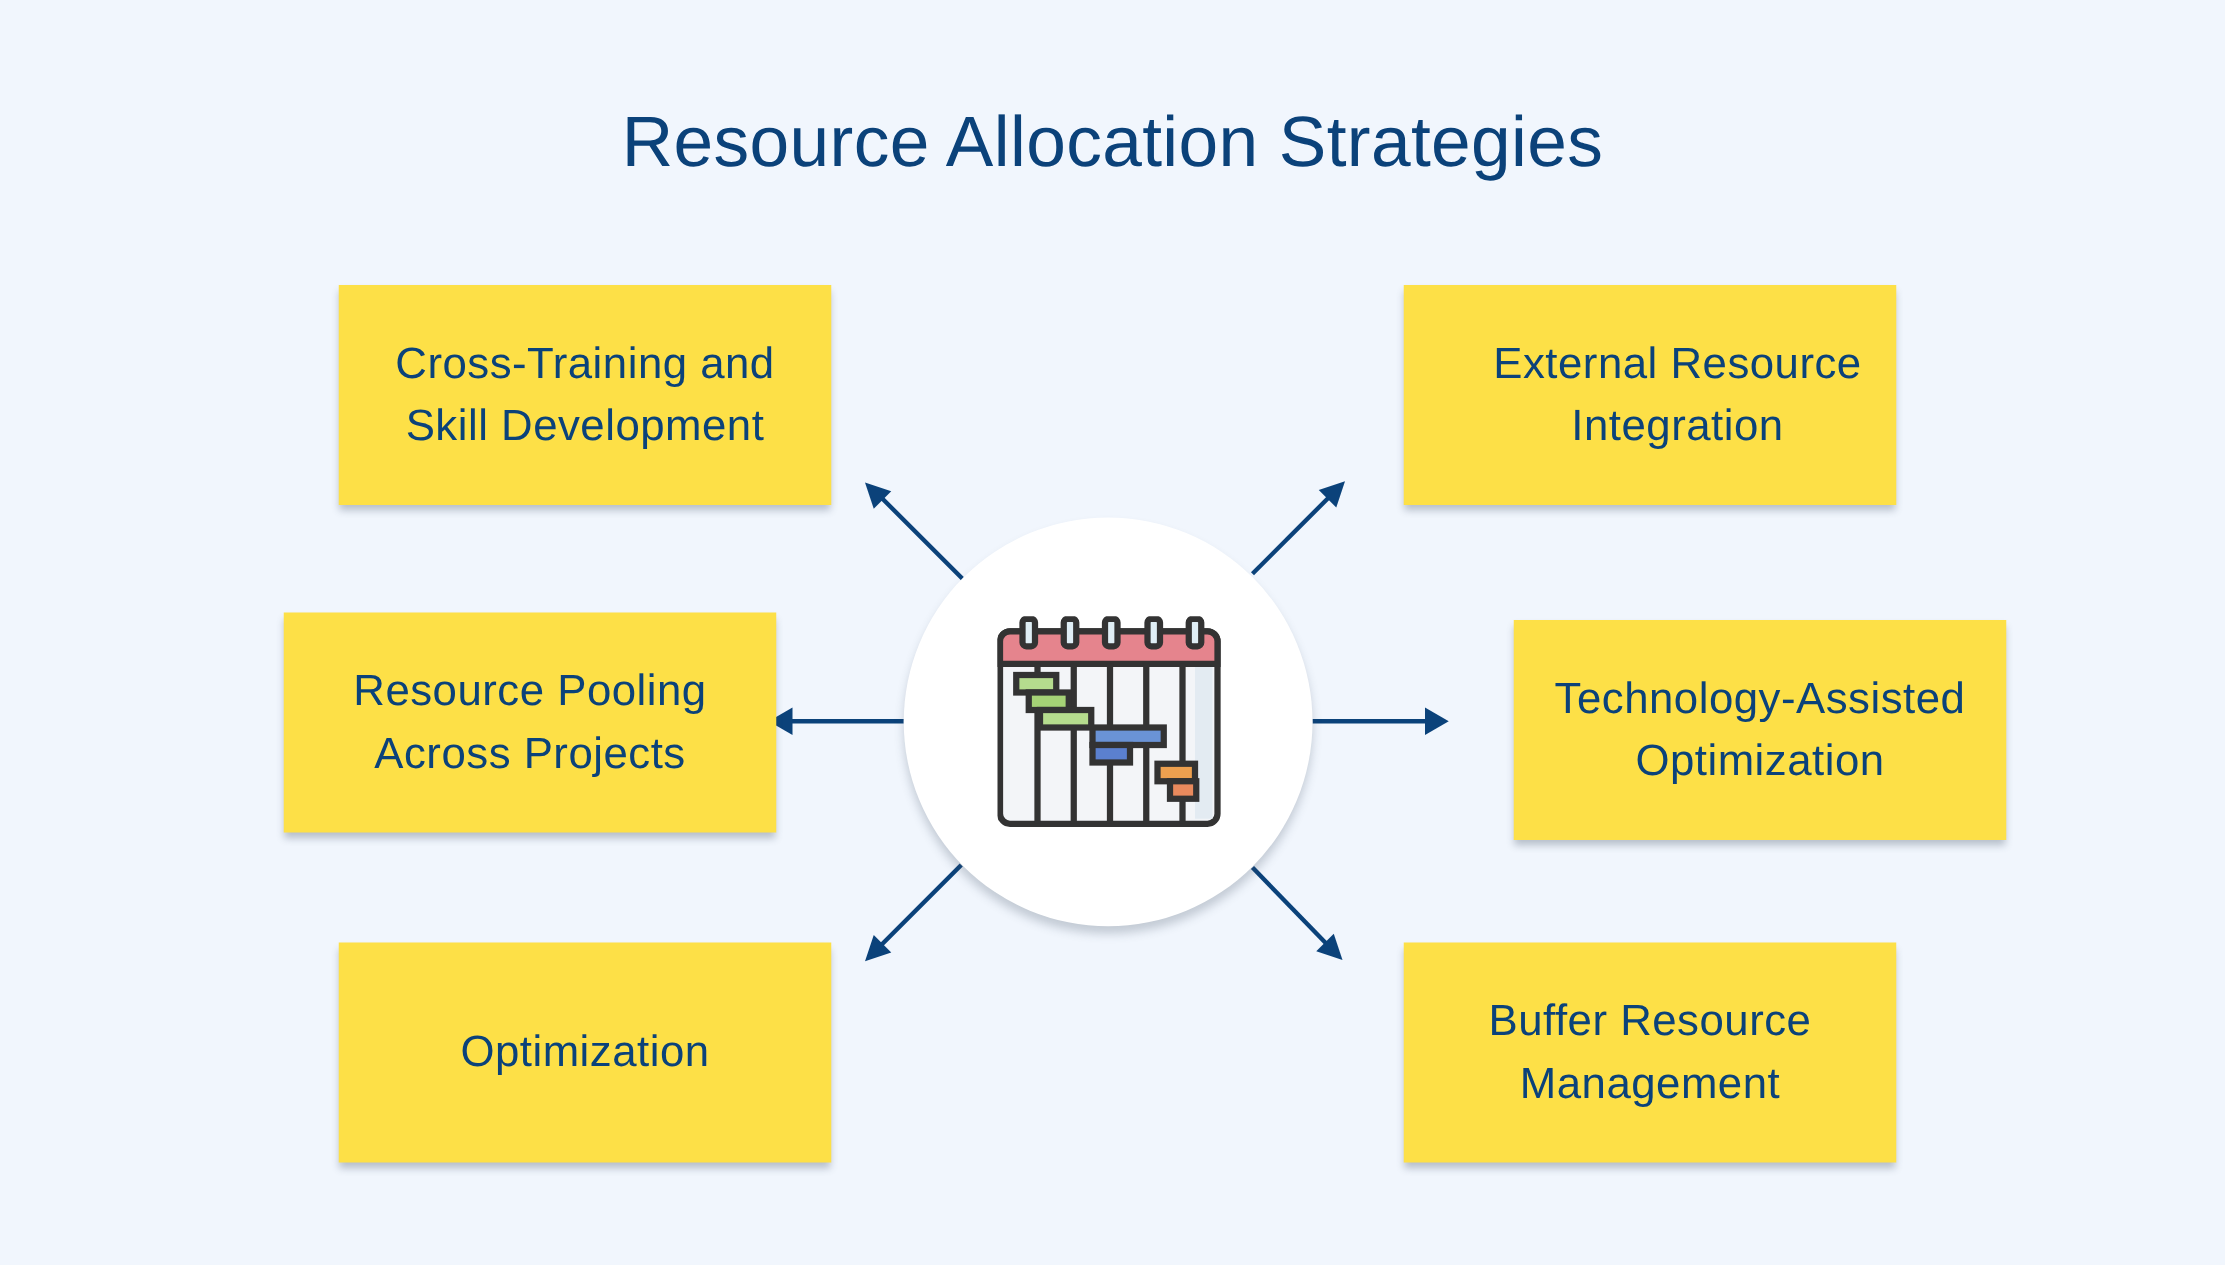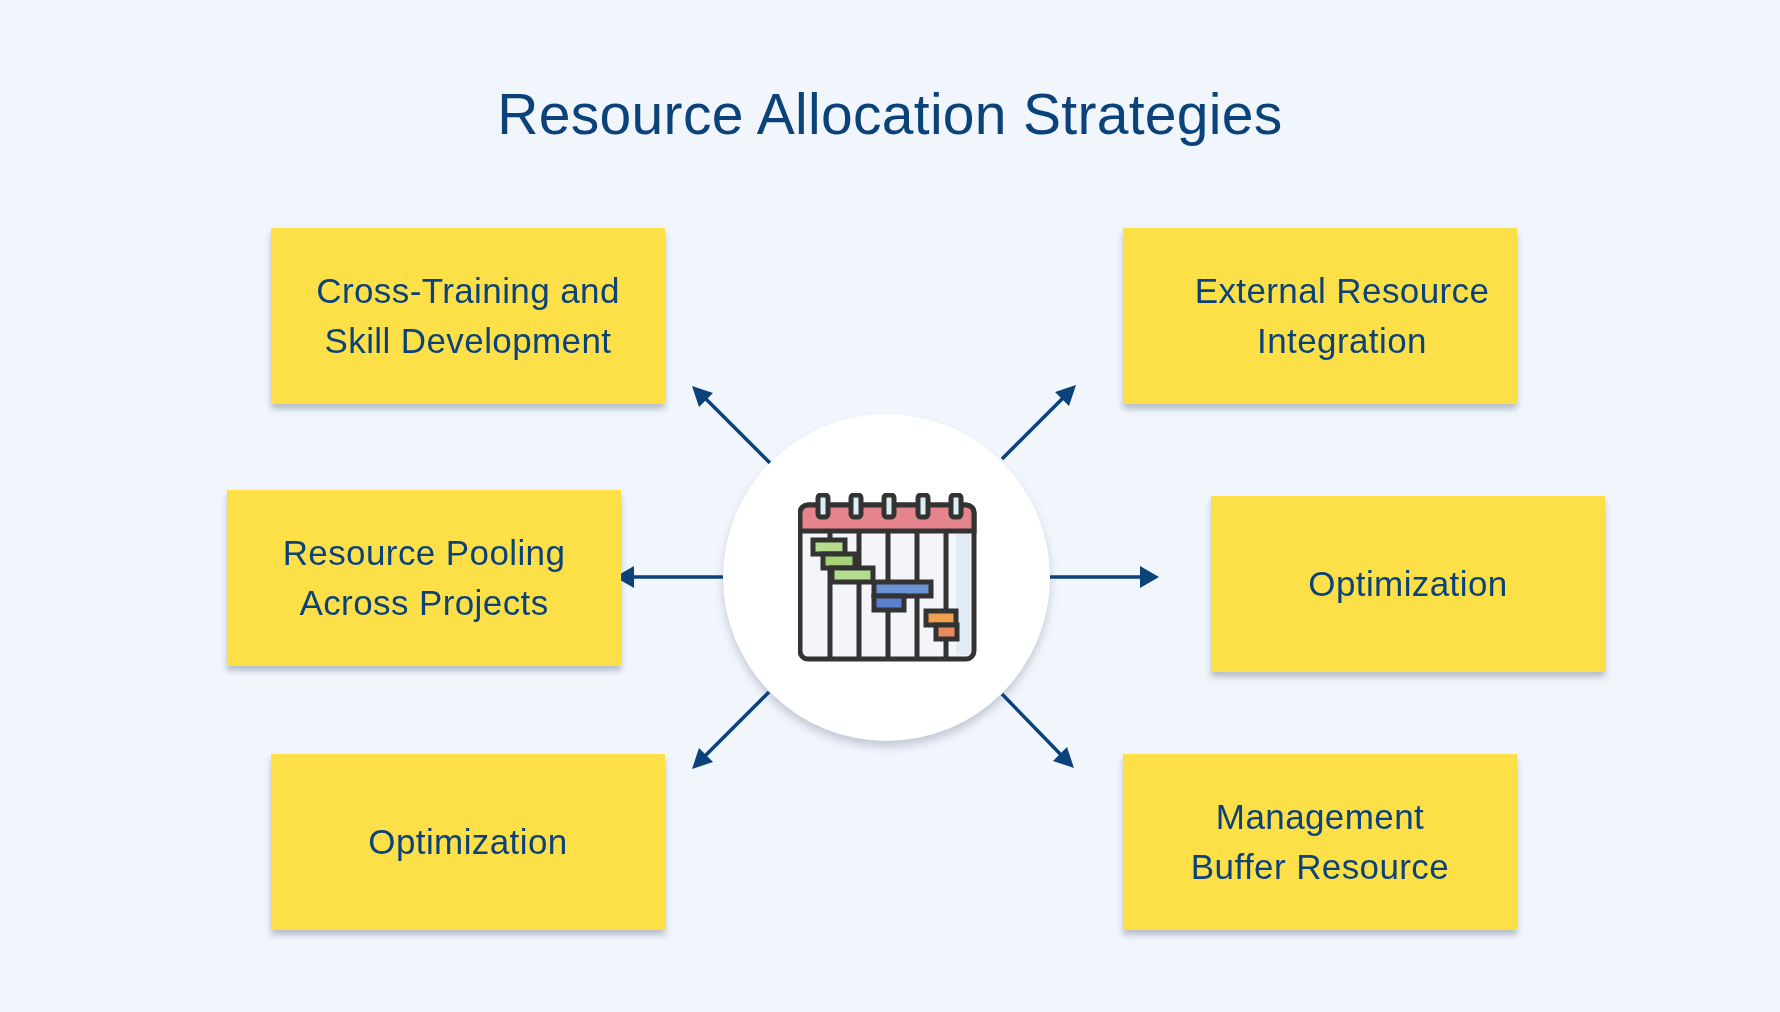--- a/index.html
+++ b/index.html
@@ -167,22 +167,23 @@
 
 <div class="card" style="left:1123px; top:228px;padding-left:44px;">
   <div class="card-label">
     <span>External Resource</span>
     <span>Integration</span>
   </div>
 </div>
 
 <div class="card" style="left:1211px; top:496px;">
   <div class="card-label">
+    <span>Technology-Assisted</span>
     <span>Optimization</span>
   </div>
 </div>
 
 <div class="card" style="left:1123px; top:754px;">
   <div class="card-label">
+    <span>Buffer Resource</span>
     <span>Management</span>
-    <span>Buffer Resource</span>
   </div>
 </div>
 
 </body></html>

